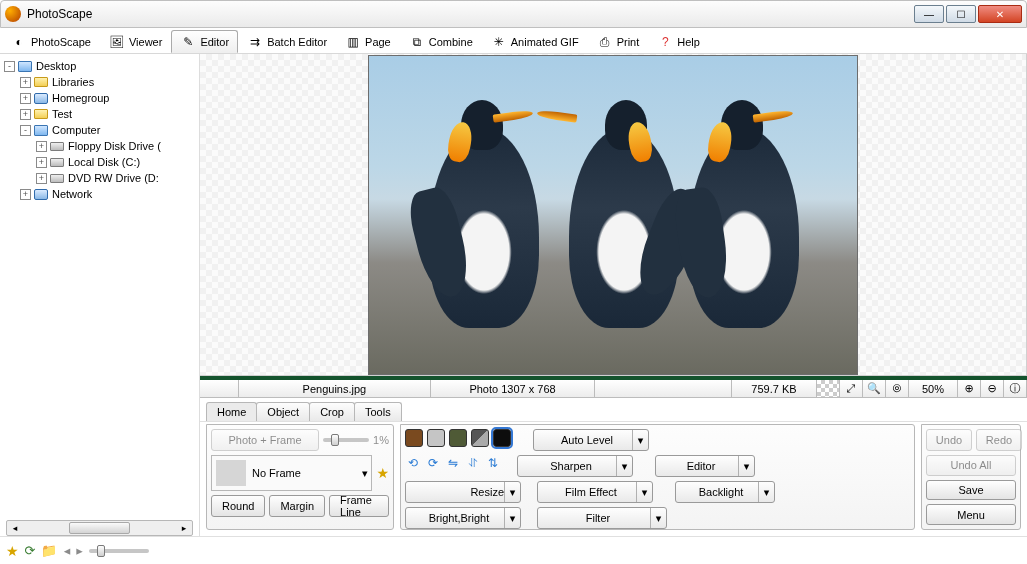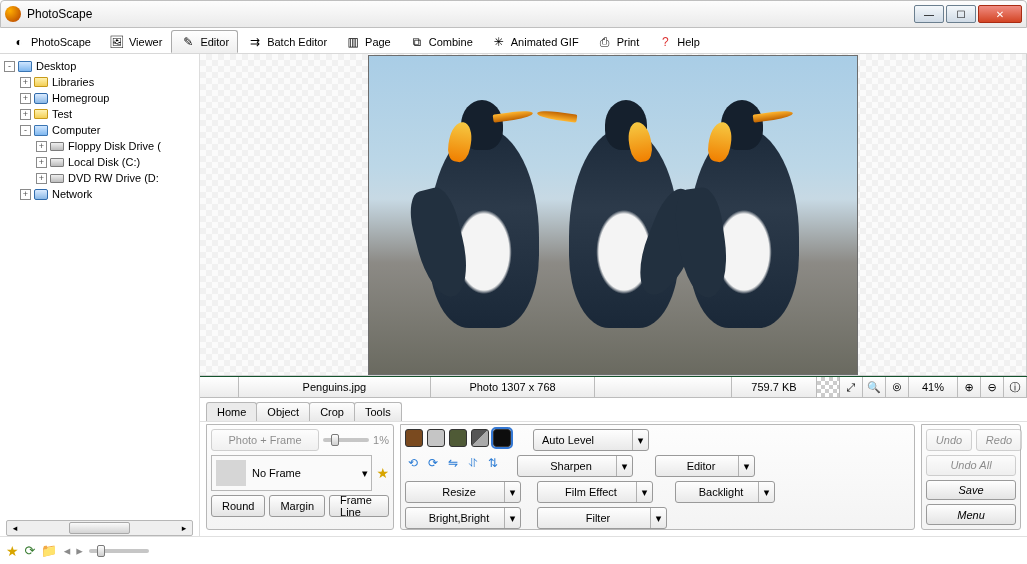--- a/index.html
+++ b/index.html
@@ -39,39 +39,39 @@
     radial-gradient(ellipse 60% 50% at 50% 62%, #f4f4f4 0%, #f4f4f4 38%, rgba(244,244,244,0) 42%),
     linear-gradient(180deg,#1c2a3a 0%,#2c3a4a 40%,#1a2838 100%);
     border-radius:55% 55% 40% 40% / 60% 60% 40% 40%; }
   .penguin .head { position:absolute; top:-28px; left:32px; width:42px; height:50px; background:#15202d; border-radius:50% 50% 40% 40%; }
   .penguin .patch { position:absolute; top:-6px; left:20px; width:22px; height:40px; background:linear-gradient(180deg,#f6c943,#f07f00); border-radius:50% 50% 40% 40%; transform:rotate(10deg); }
   .penguin .beak { position:absolute; top:-16px; left:64px; width:40px; height:8px; background:linear-gradient(180deg,#ffb62f,#c06300); border-radius:2px 60% 60% 2px; transform:rotate(-8deg); }
   .penguin .wing { position:absolute; top:60px; width:46px; height:110px; background:#22303f; border-radius:40% 40% 60% 60%; }
   .p1{left:60px} .p2{left:200px} .p3{left:320px}
   .p1 .wing{left:-12px; transform:rotate(-14deg)} .p2 .wing{right:-14px; transform:rotate(22deg)} .p3 .wing{left:-10px; transform:rotate(-8deg)}
   .p2 .beak{left:-32px; transform:rotate(188deg)} .p2 .head{left:36px} .p2 .patch{left:60px; transform:rotate(-10deg)}
-  .status { height:22px; display:flex; align-items:stretch; border-top:1px solid #14532d; }
+  .status { height:22px; display:flex; align-items:stretch; border-top:4px solid #14532d; }
   .status .cell { border:1px solid #bcbcbc; border-top:none; background:linear-gradient(to bottom,#fff,#ececec); display:flex; align-items:center; justify-content:center; padding:0 6px; margin-left:-1px; }
   .status .iconbtn { width:24px; padding:0; cursor:pointer; }
   .panels { display:flex; padding:2px 6px 6px 6px; gap:6px; background:#fff; border-top:1px solid #e0e0e0; }
   .tabs2 { display:flex; }
   .tab2 { padding:3px 10px; border:1px solid #b7b7b7; border-bottom:none; background:linear-gradient(to bottom,#fdfdfd,#e9e9e9); margin-right:-1px; cursor:pointer; border-radius:3px 3px 0 0; }
   .tab2.active { background:#ebebeb; font-weight:normal; }
   .panel-left { width:188px; }
   .panel-box { border:1px solid #b7b7b7; padding:4px; background:linear-gradient(to bottom,#fdfdfd,#f4f4f4); border-radius:0 3px 3px 3px; }
   .btn { height:22px; border:1px solid #9a9a9a; border-radius:3px; background:linear-gradient(to bottom,#fefefe,#e4e4e4); display:inline-flex; align-items:center; justify-content:center; padding:0 10px; cursor:pointer; }
   .drop { height:22px; border:1px solid #9a9a9a; border-radius:3px; background:linear-gradient(to bottom,#fefefe,#e9e9e9); display:inline-flex; align-items:center; padding-left:8px; cursor:pointer; position:relative; }
   .drop .caret { width:16px; border-left:1px solid #b0b0b0; display:flex; align-items:center; justify-content:center; align-self:stretch; }
   .row { display:flex; gap:4px; }
   .framebox { display:flex; align-items:center; gap:6px; border:1px solid #b7b7b7; padding:4px; background:#fafafa; }
   .thumb2 { width:30px; height:26px; background:#d6d6d6; }
   .swatch { width:18px; height:18px; border:1px solid #333; border-radius:3px; cursor:pointer; }
   .centercol { flex:1; }
   .centercol .panel-box { height:106px; }
-  .rightcol { width:100px;font-style:italic; }
+  .rightcol { width:100px; }
   .rightcol .btn { width:46px; }
   .bottombar { position:absolute; left:0; right:0; bottom:0; height:28px; background:#fff; border-top:1px solid #e0e0e0; display:flex; align-items:center; padding:0 6px; gap:6px; }
   .star { color:#d8a500; font-size:14px; }
   .slider { width:60px; height:4px; background:#c6c6c6; position:relative; border-radius:2px; }
   .slider .knob { position:absolute; top:-4px; left:8px; width:8px; height:12px; background:linear-gradient(to bottom,#fdfdfd,#cfcfcf); border:1px solid #7a7a7a; border-radius:2px; }
   .faded { opacity:0.45; }
 </style>
 </head>
 <body>
 
@@ -228,21 +228,21 @@
     <div class="status">
       <div class="cell" style="flex:0 0 40px"></div>
       <div class="cell" style="flex:1.3">Penguins.jpg</div>
       <div class="cell" style="flex:1.1">Photo 1307 x 768</div>
       <div class="cell" style="flex:0.9"></div>
       <div class="cell" style="flex:0 0 86px">759.7 KB</div>
       <div class="cell iconbtn" style="background-image:linear-gradient(45deg,#ccc 25%,transparent 25%,transparent 75%,#ccc 75%),linear-gradient(45deg,#ccc 25%,transparent 25%,transparent 75%,#ccc 75%);background-size:8px 8px;background-position:0 0,4px 4px;"></div>
       <div class="cell iconbtn">⤢</div>
       <div class="cell iconbtn">🔍</div>
       <div class="cell iconbtn">⦾</div>
-      <div class="cell" style="flex:0 0 50px">41%</div>
+      <div class="cell" style="flex:0 0 50px">50%</div>
       <div class="cell iconbtn">⊕</div>
       <div class="cell iconbtn">⊖</div>
       <div class="cell iconbtn">ⓘ</div>
     </div>
 
     <div style="padding:4px 6px 0 6px;">
       <div class="tabs2">
         <div class="tab2 active">Home</div>
         <div class="tab2">Object</div>
         <div class="tab2">Crop</div>
@@ -280,21 +280,21 @@
       <div class="centercol">
         <div class="panel-box">
           <div class="row" style="margin-bottom:4px;">
             <div class="swatch" style="background:#7a4a1f"></div>
             <div class="swatch" style="background:#c5c5c5"></div>
             <div class="swatch" style="background:#4f5a36"></div>
             <div class="swatch" style="background:linear-gradient(135deg,#555 50%,#aaa 50%)"></div>
             <div class="swatch" style="background:#0d0d0d; outline:2px solid #3478d4;"></div>
             <div style="width:14px"></div>
             <div class="drop" style="width:116px;justify-content:center">
-                <span style="flex:1;">Auto Level</span>
+                <span style="flex:1;text-align:center">Auto Level</span>
                 <span class="caret">▾</span>
               </div>
           </div>
           <div class="row" style="margin-bottom:4px;">
             <span class="ticon" style="color:#2a7bd4">⟲</span>
             <span class="ticon" style="color:#2a7bd4">⟳</span>
             <span class="ticon" style="color:#2a7bd4">⇋</span>
             <span class="ticon" style="color:#2a7bd4">⥯</span>
             <span class="ticon" style="color:#2a7bd4">⇅</span>
             <div style="width:8px"></div>
@@ -303,21 +303,21 @@
                 <span class="caret">▾</span>
               </div>
             <div style="width:14px"></div>
             <div class="drop" style="width:100px">
                 <span style="flex:1;text-align:center">Editor</span>
                 <span class="caret">▾</span>
               </div>
           </div>
           <div class="row" style="margin-bottom:4px;">
             <div class="drop" style="width:116px">
-                <span style="flex:1;text-align:center">Resize</span>
+                <span style="flex:1;text-align:right">Resize</span>
                 <span class="caret">▾</span>
               </div>
             <div style="width:8px"></div>
             <div class="drop" style="width:116px">
                 <span style="flex:1;text-align:center">Film Effect</span>
                 <span class="caret">▾</span>
               </div>
             <div style="width:14px"></div>
             <div class="drop" style="width:100px">
                 <span style="flex:1;text-align:center">Backlight</span>

